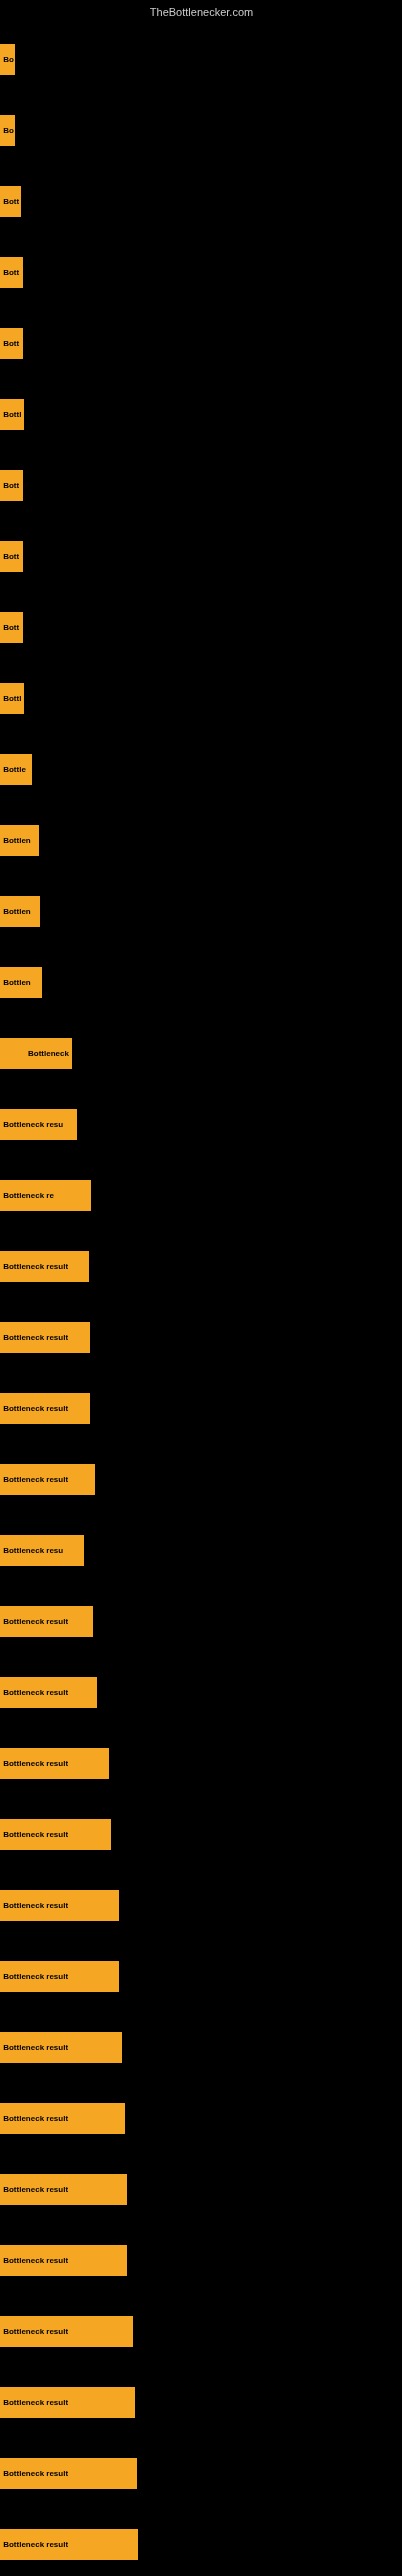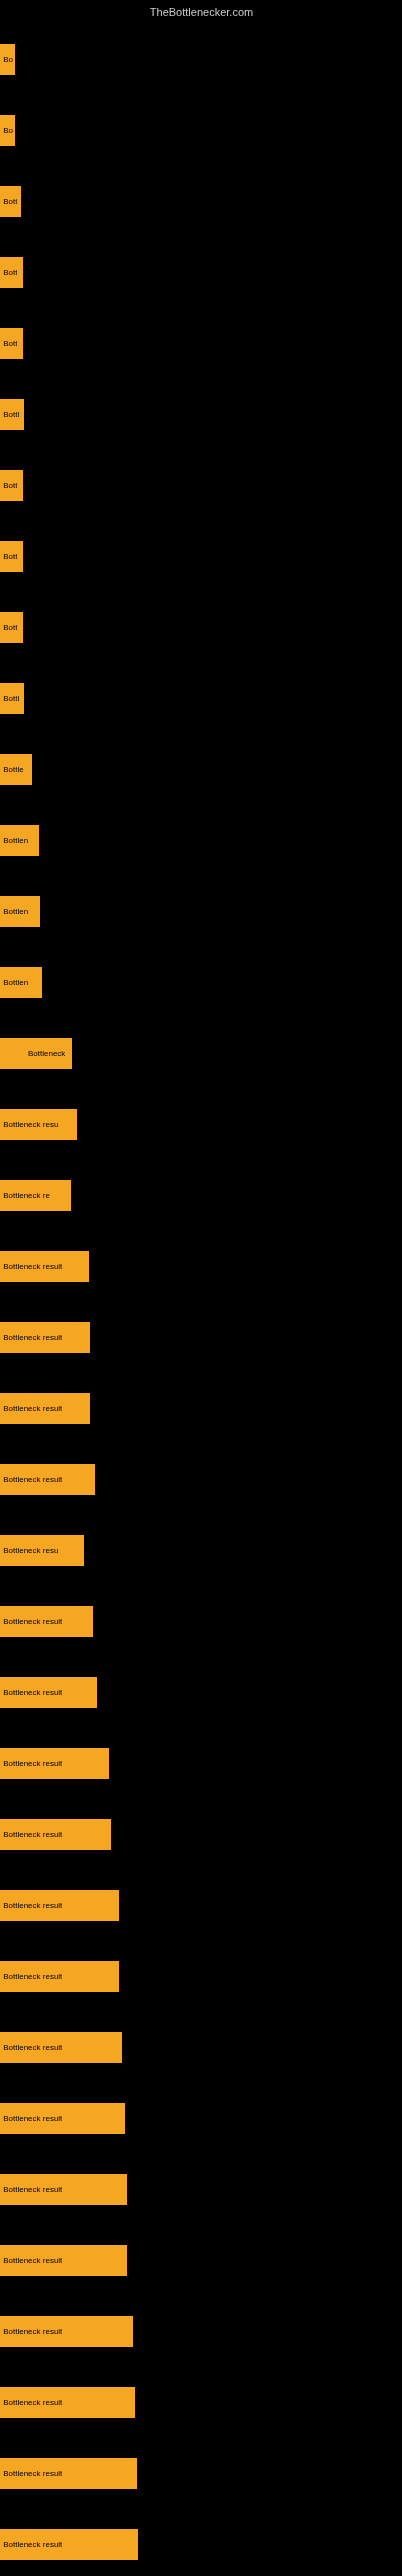--- a/index.html
+++ b/index.html
@@ -42,21 +42,21 @@
       height: 31px;
       display: flex;
       align-items: center;
       padding-left: 3.2px;
       position: relative;
       min-width: 13px;
     }
     .bar-label {
       color: #000;
       font-size: 8px;
-      font-weight: normal;
+      font-weight: bold;
       white-space: nowrap;
       overflow: hidden;
     }
   </style>
 </head>
 <body>
 
 <div class="site-title">TheBottlenecker.com</div>
 
 <div class="bars-container">
@@ -134,21 +134,21 @@
       <div class="bar" style="width: 72px; padding-left: 28px;">
         <span class="bar-label">Bottleneck</span>
       </div>
     </div>
     <div class="bar-row">
       <div class="bar" style="width: 77px;">
         <span class="bar-label">Bottleneck resu</span>
       </div>
     </div>
     <div class="bar-row">
-      <div class="bar" style="width: 71px;">
+      <div class="bar" style="width: 91px;">
         <span class="bar-label">Bottleneck re</span>
       </div>
     </div>
     <div class="bar-row">
       <div class="bar" style="width: 89px;">
         <span class="bar-label">Bottleneck result</span>
       </div>
     </div>
     <div class="bar-row">
       <div class="bar" style="width: 90px;">

